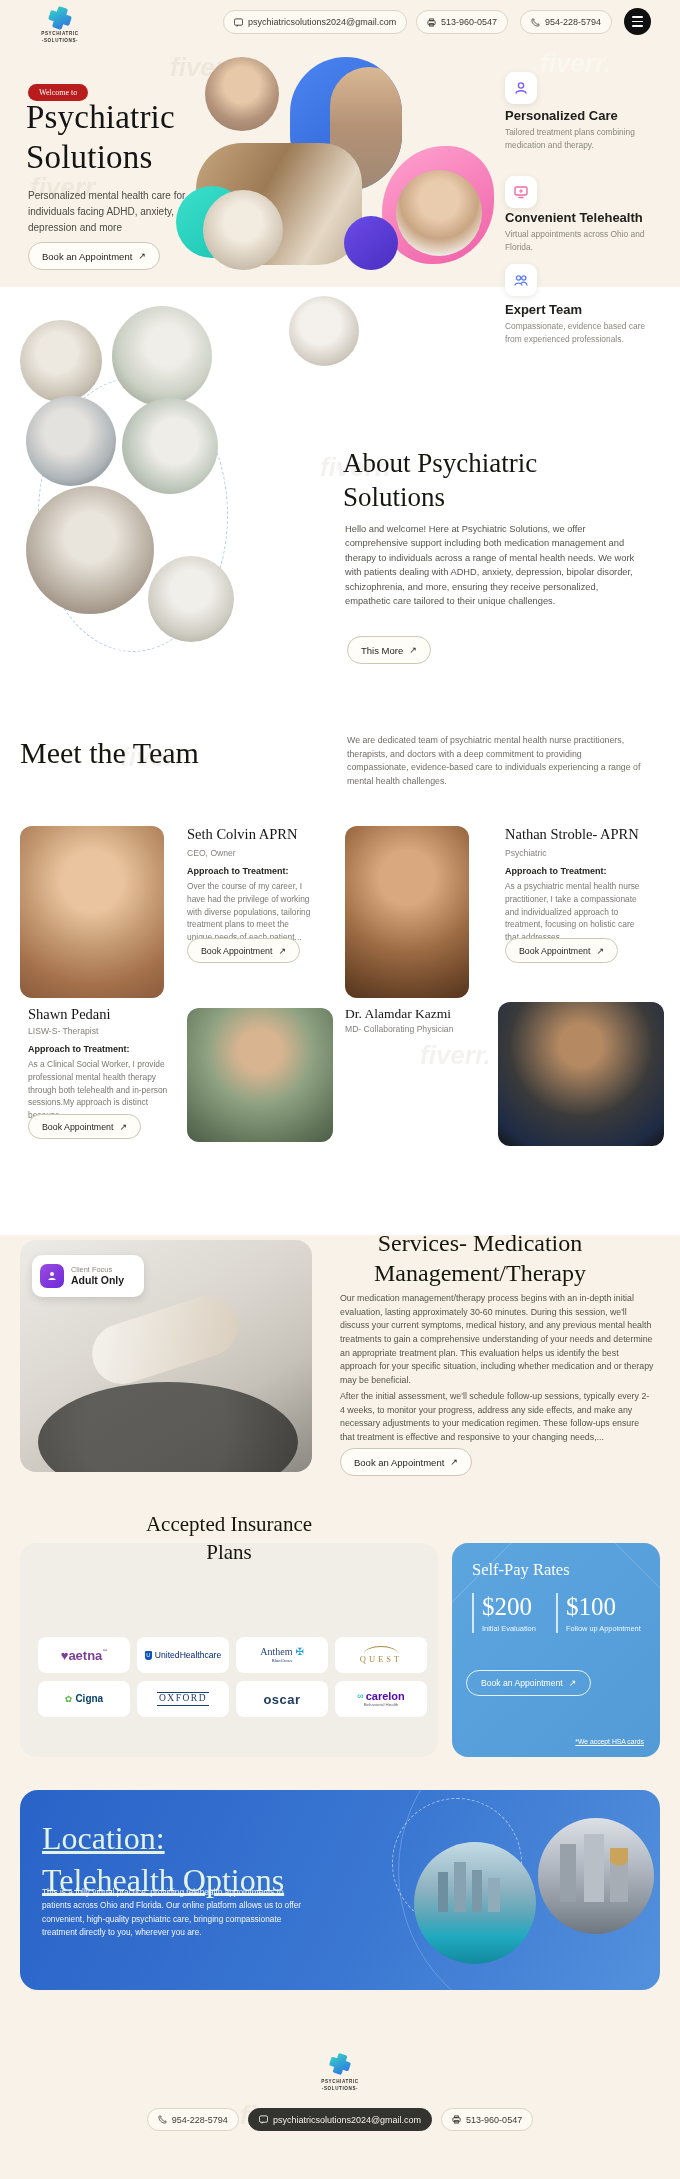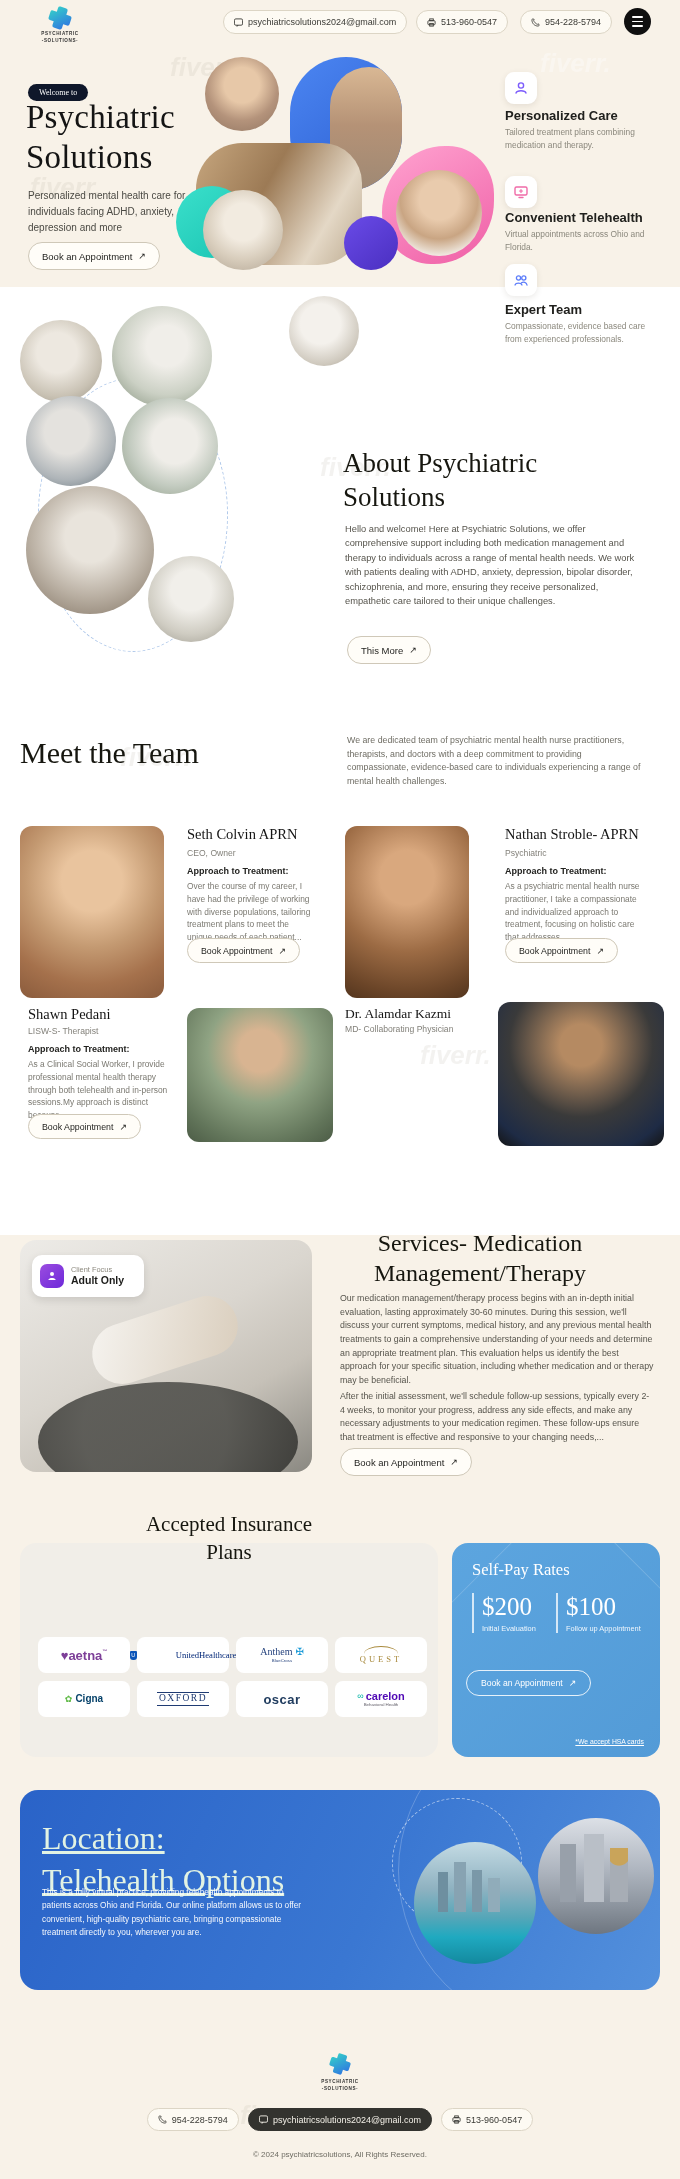--- a/index.html
+++ b/index.html
@@ -16,21 +16,21 @@
   .btn{display:inline-flex;align-items:center;gap:6px;border:1px solid #CFC8B8;border-radius:14px;
        background:#FFFDF8;font-size:9.5px;color:#1f1f1c;padding:0 13px;height:28px;box-sizing:border-box;white-space:nowrap;cursor:pointer;}
   .btn-sm{height:25px;font-size:8.8px;border-radius:13px;}
   .arrow{font-size:9px;}
   
   .menu-btn{position:absolute;left:624px;top:8px;width:27px;height:27px;border-radius:50%;background:#101010;
             display:flex;flex-direction:column;align-items:center;justify-content:center;gap:3px;cursor:pointer;}
   .menu-btn i{display:block;width:11px;height:1.6px;background:#fff;border-radius:1px;}
   .logo-txt{font-size:4.6px;font-weight:bold;letter-spacing:0.6px;color:#333;text-align:center;line-height:1.5;}
   
-  .badge{display:inline-block;background:#0f172a;color:#fff;font-size:8px;padding:4px 11px;border-radius:10px;}
+  .badge{display:inline-block;background:#b91c1c;color:#fff;font-size:8px;padding:4px 11px;border-radius:10px;}
   .h1{font-size:33px;line-height:1.2;font-weight:normal;color:#141414;letter-spacing:0.2px;}
   .hero-p{font-size:10px;line-height:1.6;color:#4b4a44;}
   .ftile{width:32px;height:32px;border-radius:9px;background:#fff;box-shadow:0 2px 6px rgba(60,50,30,0.10);
          display:flex;align-items:center;justify-content:center;}
   .ftitle{font-size:13px;font-weight:bold;color:#20201d;}
   .fdesc{font-size:8.4px;line-height:1.55;color:#8b887d;}
   .circ{border-radius:50%;}
   
   .h2{font-weight:normal;color:#16160f;}
   .body-p{font-size:9.3px;line-height:1.55;color:#56544c;}
@@ -257,21 +257,21 @@
 
   <div class="ins-card"></div>
   <h2 class="h2 serif abs" style="left:139px;top:1510px;width:180px;font-size:21px;line-height:1.35;text-align:center;margin:0;">Accepted Insurance Plans</h2>
 
   <div class="tile" style="left:38px;top:1637px;">
     <div style="font-size:13px;font-weight:bold;color:#7D3F98;"><span>♥</span><span>aetna</span><span style="font-size:5px;vertical-align:top;">™</span></div>
   </div>
   <div class="tile" style="left:137px;top:1637px;">
     <div style="display:flex;align-items:center;gap:3px;">
       <div style="width:7px;height:9px;background:#0C55B8;border-radius:1px 1px 3px 3px;color:#fff;font-size:5.5px;text-align:center;line-height:9px;">U</div>
-      <span style="font-family:Liberation Serif, serif;font-size:8.6px;color:#002677;padding-left:36px;">UnitedHealthcare</span>
+      <span style="font-family:Liberation Sans, sans-serif;font-size:8.6px;color:#002677;">UnitedHealthcare</span>
     </div>
   </div>
   <div class="tile" style="left:236px;top:1637px;">
     <div style="display:flex;align-items:center;gap:3px;">
       <span class="serif" style="font-size:10px;color:#27447E;">Anthem</span>
       <span style="color:#1A9AD7;font-size:10px;">✠</span>
     </div>
     <div style="font-size:4.4px;color:#27447E;margin-top:2px;">BlueCross</div>
   </div>
   <div class="tile" style="left:335px;top:1637px;">
@@ -365,15 +365,14 @@
     <div class="pill" style="height:23px;">
       <svg width="9" height="9" viewBox="0 0 10 10">
         <rect x="1" y="3" width="8" height="4.5" rx="1" fill="none" stroke="#3a3a35"></rect>
         <rect x="3" y="1" width="4" height="2" fill="none" stroke="#3a3a35"></rect>
         <rect x="3" y="6" width="4" height="3" fill="none" stroke="#3a3a35"></rect>
       </svg>
       <span>513-960-0547</span>
     </div>
   </div>
 
-  <div class="copy abs" style="left:0;top:2150px;width:680px;">© 2024 psychiatricsolutions, All Rights Reserved.</div>
 
 </div>
 
 </body></html>

